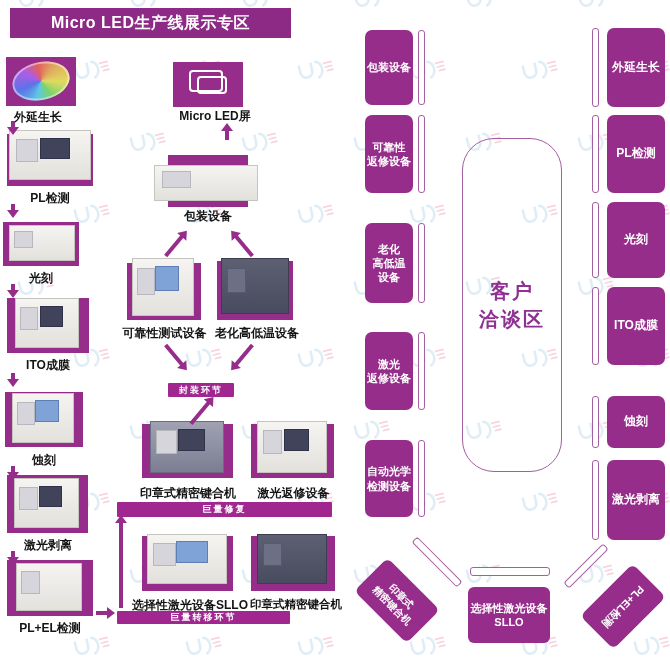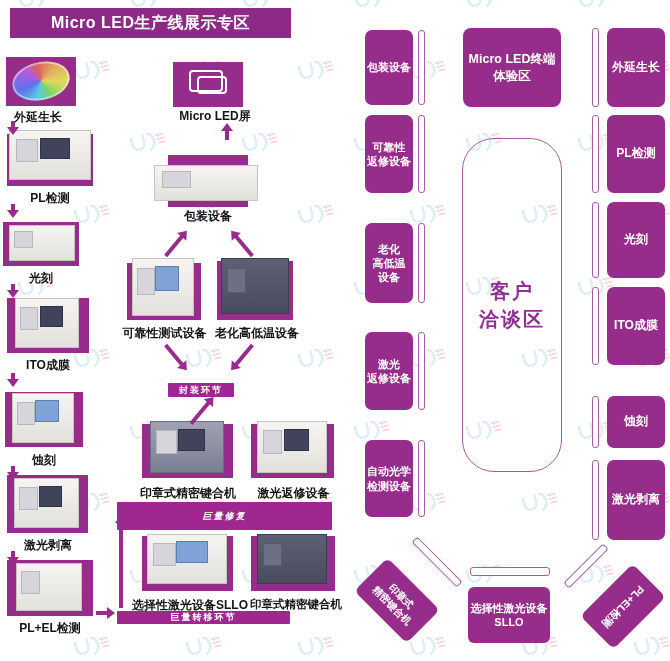--- a/index.html
+++ b/index.html
@@ -467,38 +467,36 @@
   <div class="tile" style="left:142px;top:424px;width:91px;height:54px;">
     <div class="mach mid win-dark" style="left:8px;top:-3px;width:74px;height:52px;"></div>
   </div>
   <div class="lbl" style="left:132px;top:485px;width:112px;">印章式精密键合机</div>
 
   <div class="tile" style="left:251px;top:424px;width:83px;height:54px;">
     <div class="mach win-dark" style="left:6px;top:-3px;width:70px;height:52px;"></div>
   </div>
   <div class="lbl" style="left:246px;top:485px;width:95px;">激光返修设备</div>
 
-  <div class="banner" style="left:117px;top:502px;width:215px;height:28px;font-style:italic;">巨量修复</div>
+  <div class="banner" style="left:117px;top:502px;width:215px;height:15px;">巨量修复</div>
   <div class="arrV up" style="left:119px;top:522px;height:86px;"></div>
 
   <div class="tile" style="left:142px;top:536px;width:91px;height:55px;">
     <div class="mach win-blue" style="left:5px;top:-2px;width:80px;height:50px;"></div>
   </div>
   <div class="lbl" style="left:125px;top:597px;width:130px;">选择性激光设备SLLO</div>
 
   <div class="tile" style="left:251px;top:536px;width:84px;height:55px;">
     <div class="mach dark" style="left:6px;top:-2px;width:70px;height:50px;"></div>
   </div>
   <div class="lbl" style="left:246px;top:597px;width:100px;font-size:11.5px;">印章式精密键合机</div>
 
   <div class="banner" style="left:117px;top:611px;width:173px;height:13px;">巨量转移环节</div>
   <div class="arrH right" style="left:96px;top:611px;width:12px;"></div>
 
-  <div class="pbox" style="left:463px;top:28px;width:98px;height:79px;font-size:12.5px;border-radius:8px;">Micro LED终端
-体验区</div>
   <div class="lounge" style="left:462px;top:138px;width:100px;height:334px;">客户
 洽谈区</div>
 
   <div class="pbox" style="left:365px;top:30px;width:48px;height:75px;font-size:11px;">包装设备</div>
   <div class="strip" style="left:418px;top:30px;width:7px;height:75px;"></div>
 
   <div class="pbox" style="left:365px;top:115px;width:48px;height:78px;font-size:11px;">可靠性
 返修设备</div>
   <div class="strip" style="left:418px;top:115px;width:7px;height:78px;"></div>
 

